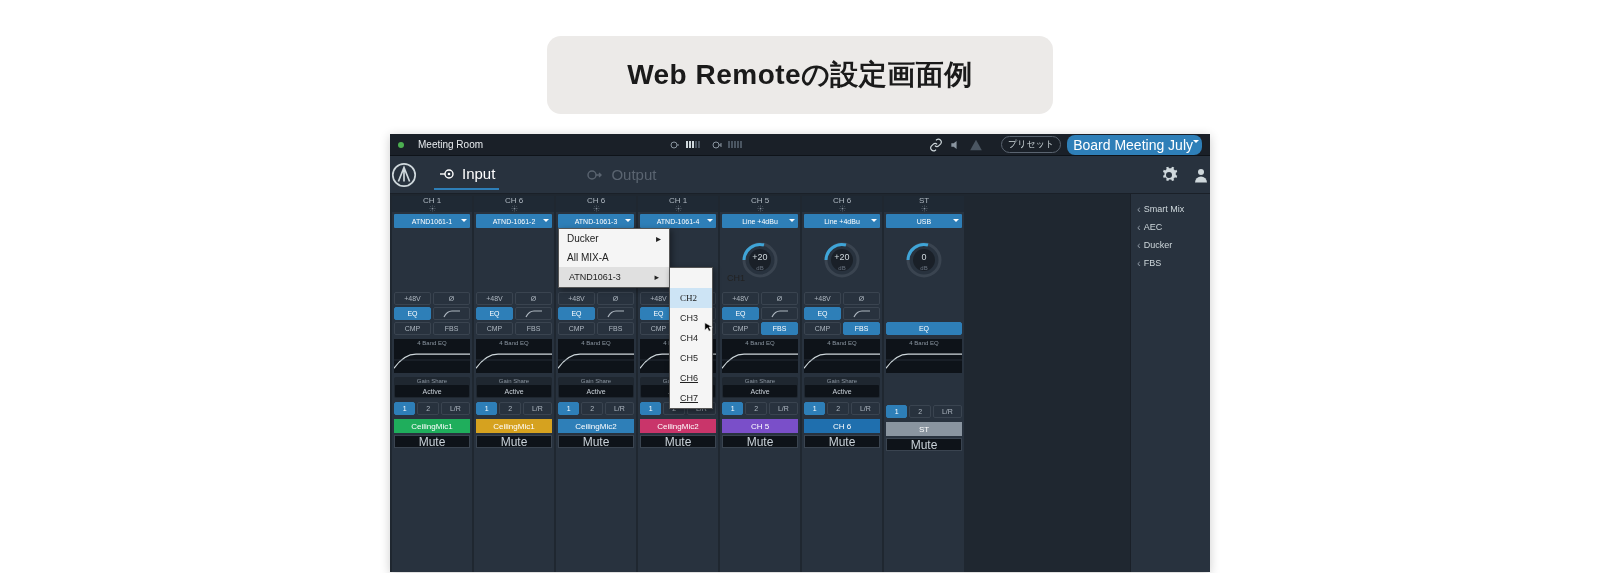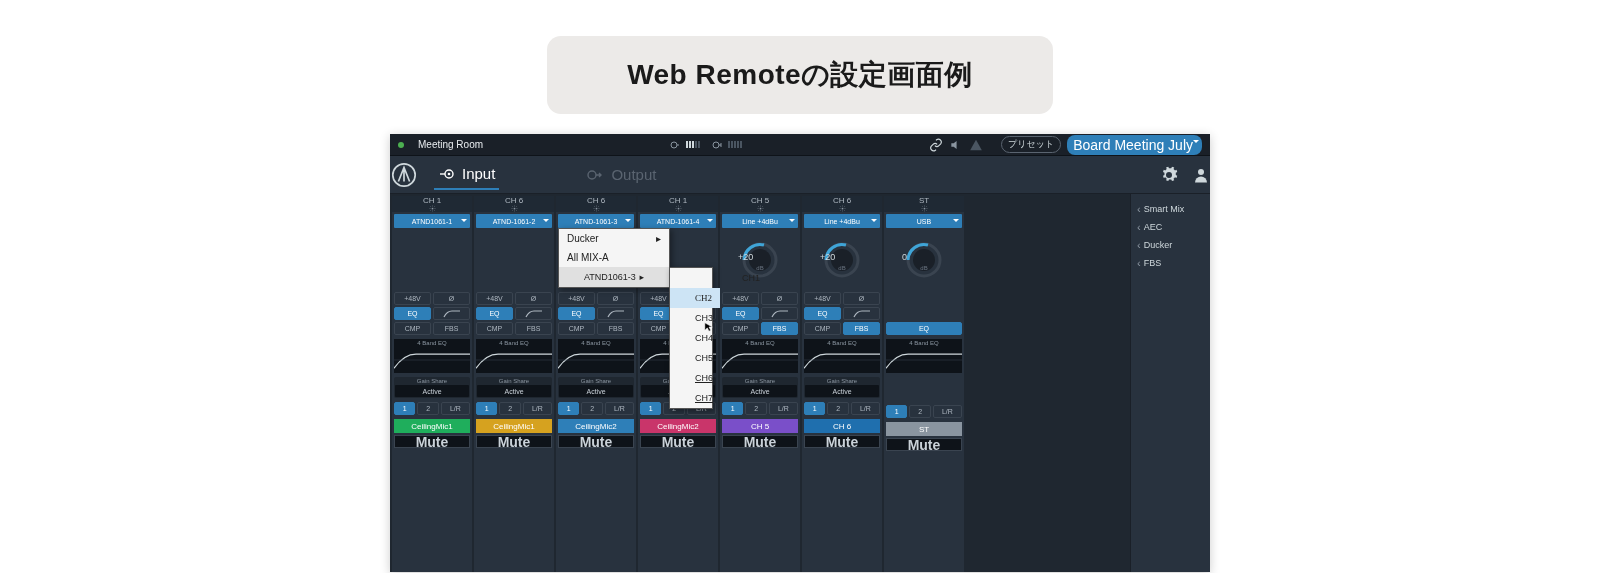--- a/index.html
+++ b/index.html
@@ -79,55 +79,55 @@
     flex-shrink:0;
     position:relative;
   }
   .ch-hdr { height:16px; background:#1f2934; display:flex; align-items:center; justify-content:space-between; padding:0 3px; font-size:8px; color:#b0b9c2;flex-direction:column;}
   .ch-hdr .gear { width:9px; height:9px; }
   .ch-sel { height:14px; background:#2e7fb8; color:#fff; font-size:7px; display:flex; align-items:center; justify-content:center; border-radius:1px; position:relative; margin:0 2px; cursor:pointer;}
   .ch-sel:after { content:""; position:absolute; right:3px; top:5px; border:3px solid transparent; border-top-color:#fff; }
   .knob-area { height:60px; display:flex; align-items:center; justify-content:center; }
   .knob { width:44px; height:44px; position:relative; }
   .knob svg { width:100%; height:100%; }
-  .knob-lbl { position:absolute; left:0; right:0; top:14px; font-size:9px; color:#cfd8dc; }
+  .knob-lbl { position:absolute; left:0; right:0; top:14px; text-align:center; font-size:9px; color:#cfd8dc; }
   .knob-sub { position:absolute; left:0; right:0; top:27px; text-align:center; font-size:6px; color:#6a7480; }
 
   .btn-grid { display:grid; grid-template-columns:1fr 1fr; gap:2px; padding:0 2px;}
   .bt { height:13px; font-size:7px; display:flex; align-items:center; justify-content:center; border-radius:2px; border:1px solid #3a4450; background:#28323e; color:#aeb7c0; cursor:pointer;}
   .bt.blue { background:#2e7fb8; color:#fff; border-color:#2e7fb8; }
   .bt.full { grid-column:1 / -1; }
 
   .eq { margin:2px; height:34px; background:#0e1319; display:flex; flex-direction:column; }
   .eq-lbl { font-size:6px; text-align:center; color:#8a95a0; padding:1px 0;}
   .eq-curve { flex:1; position:relative; }
   .eq-curve svg { width:100%; height:100%; }
 
   .gain { margin:0 2px; background:#1f2730; padding:1px; border-radius:2px;}
   .gain-lbl { font-size:6px; text-align:center; color:#8a95a0; }
   .gain-val { height:12px; background:#0e1319; font-size:7px; display:flex; align-items:center; justify-content:center; margin-top:1px; border-radius:1px;}
 
   .bus-row { display:flex; gap:2px; padding:2px; }
   .bus-row .bt { flex:1; }
 
   .ch-name { margin:0 2px; height:14px; font-size:8px; display:flex; align-items:center; justify-content:center; color:#fff;}
-  .ch-mute { margin:0 2px 2px 2px; height:13px; background:#0e1319; border:1px solid #3a4450; font-size:14px; display:flex; align-items:center; justify-content:center; cursor:pointer;font-weight:bold;}
+  .ch-mute { margin:0 2px 2px 2px; height:13px; background:#0e1319; border:1px solid #3a4450; font-size:12px; display:flex; align-items:center; justify-content:center; cursor:pointer;}
 
   
   .dropdown {
     position:absolute;
     top: 18px; left: 2px;
     width: 112px;
     background:#f5f5f5; color:#222;
     border:1px solid #555;
     z-index:100;
     box-shadow: 2px 2px 6px rgba(0,0,0,.4);
     font-size:10px;
   }
-  .dd-item { padding:5px 25px; cursor:pointer; display:flex; align-items:center; justify-content:space-between;}
+  .dd-item { padding:5px 10px; cursor:pointer; display:flex; align-items:center; justify-content:space-between;}
   .dd-item.hover { background:#cde4f5; }
   .dd-item.sub { background:#e0e0e0; font-size:9px;}
   .submenu {
     position:absolute;
     top: 0px; left: 110px;
     width: 44px;
     background:#f5f5f5; color:#222;
     border:1px solid #555;
     box-shadow: 2px 2px 6px rgba(0,0,0,.4);
   }

